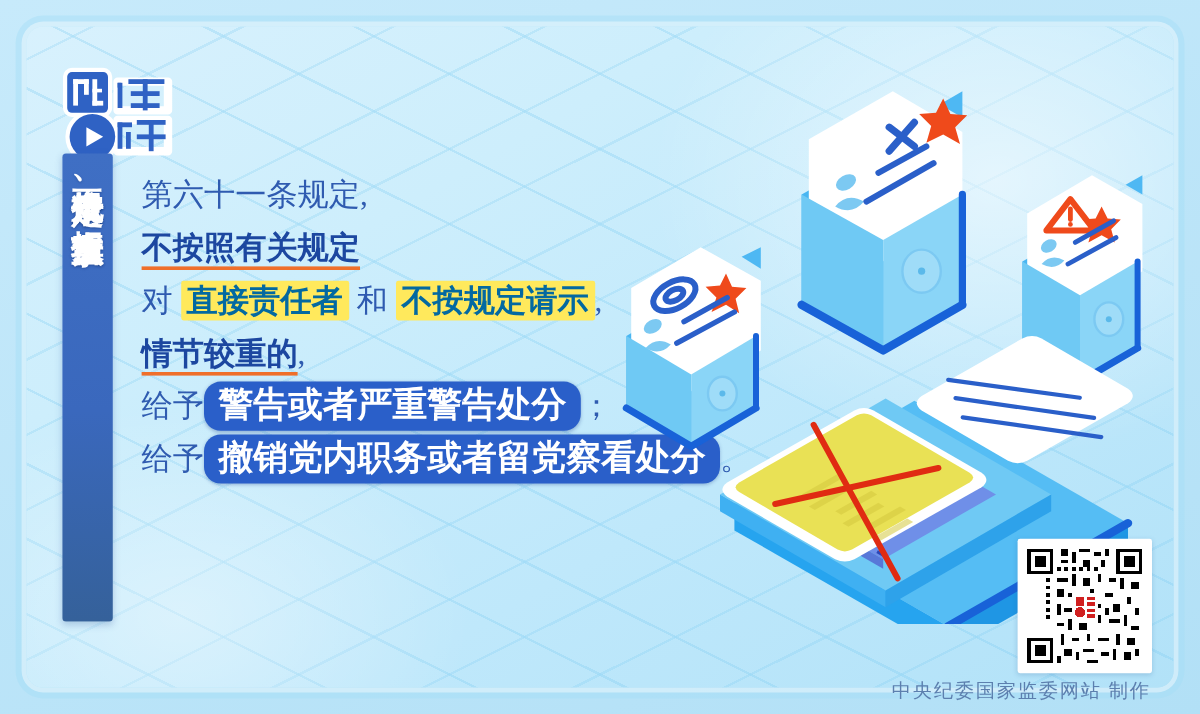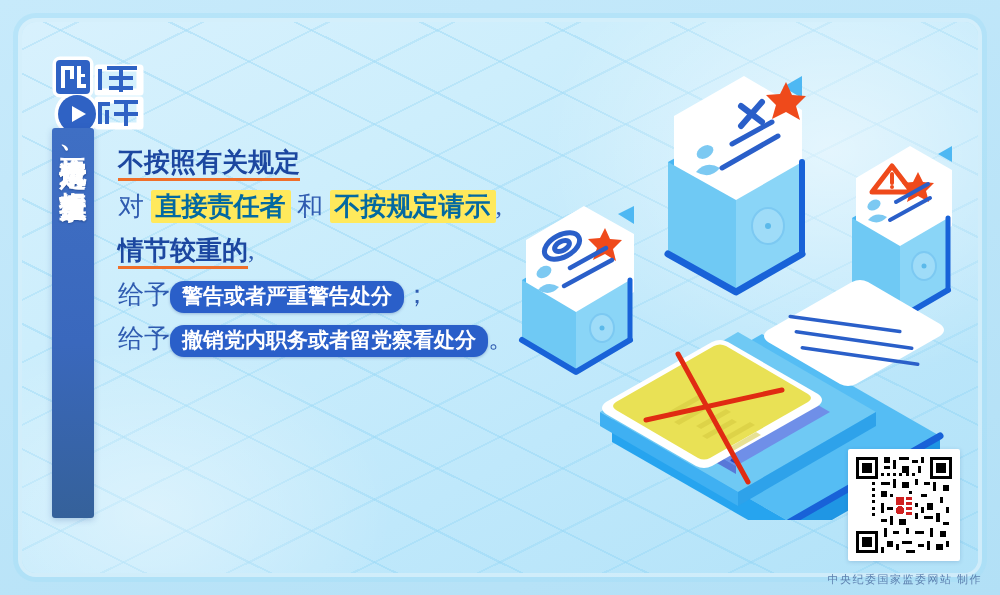--- a/index.html
+++ b/index.html
@@ -51,37 +51,37 @@
   .textblock{position:absolute;left:118px;top:141px;width:470px;}
   .line{height:44px;line-height:44px;white-space:nowrap;
     font-size:26px;color:#2f5bb0;
     font-family:"Liberation Serif","DejaVu Serif",serif;}
   .line.bold{font-weight:bold;color:#1c47a0;}
   .u-orange{border-bottom:3px solid #ef6f2a;padding-bottom:1px;}
   .hl-yellow{background:#ffe95c;color:#0369a1;font-weight:bold;
     padding:2px 5px;border-radius:2px;}
   .pill{background:#2a5fc9;color:#fff;font-weight:bold;
     padding:3px 12px;border-radius:14px;display:inline-block;
-    line-height:1.22;font-size:21px;
+    line-height:1.22;font-size:29px;
     box-shadow:0 1px 3px rgba(25,60,140,.3);}
   .punct{color:#2f5bb0;font-weight:normal;}
 
   
   .illus{position:absolute;left:500px;top:40px;width:480px;height:480px;}
   .illus svg{display:block;}
 
   
   .qr{position:absolute;left:848px;top:449px;width:112px;height:112px;
     background:#fff;border-radius:2px;padding:5px;box-sizing:border-box;
     box-shadow:0 1px 4px rgba(40,90,150,.22);}
   .qr svg{display:block;}
 
   
-  .credit{position:absolute;right:18px;bottom:8px;
-    font-size:11px;color:#5c7fae;letter-spacing:1.5px;
+  .credit{position:absolute;right:41px;bottom:8px;
+    font-size:16px;color:#5c7fae;letter-spacing:1.5px;
     font-family:"Liberation Sans","DejaVu Sans",sans-serif;}
 </style>
 </head>
 <body>
 
 <div class="stage">
   <div class="frame-outer"></div>
 
   <div class="panel">
     <div class="grid"></div>
@@ -125,20 +125,23 @@
     </svg>
   </div>
 
   <div class="vbanner">
     <span>不按规定请示、报告重大事项</span>
   </div>
 
   <div class="textblock">
 
 
+    <div class="line">
+      <span>第六十一条规定,</span>
+    </div>
 
     <div class="line bold">
       <span class="u-orange">不按照有关规定</span>
     </div>
 
 
     <div class="line">
       <span>对</span>
       <span class="hl-yellow">直接责任者</span>
       <span>和</span>

